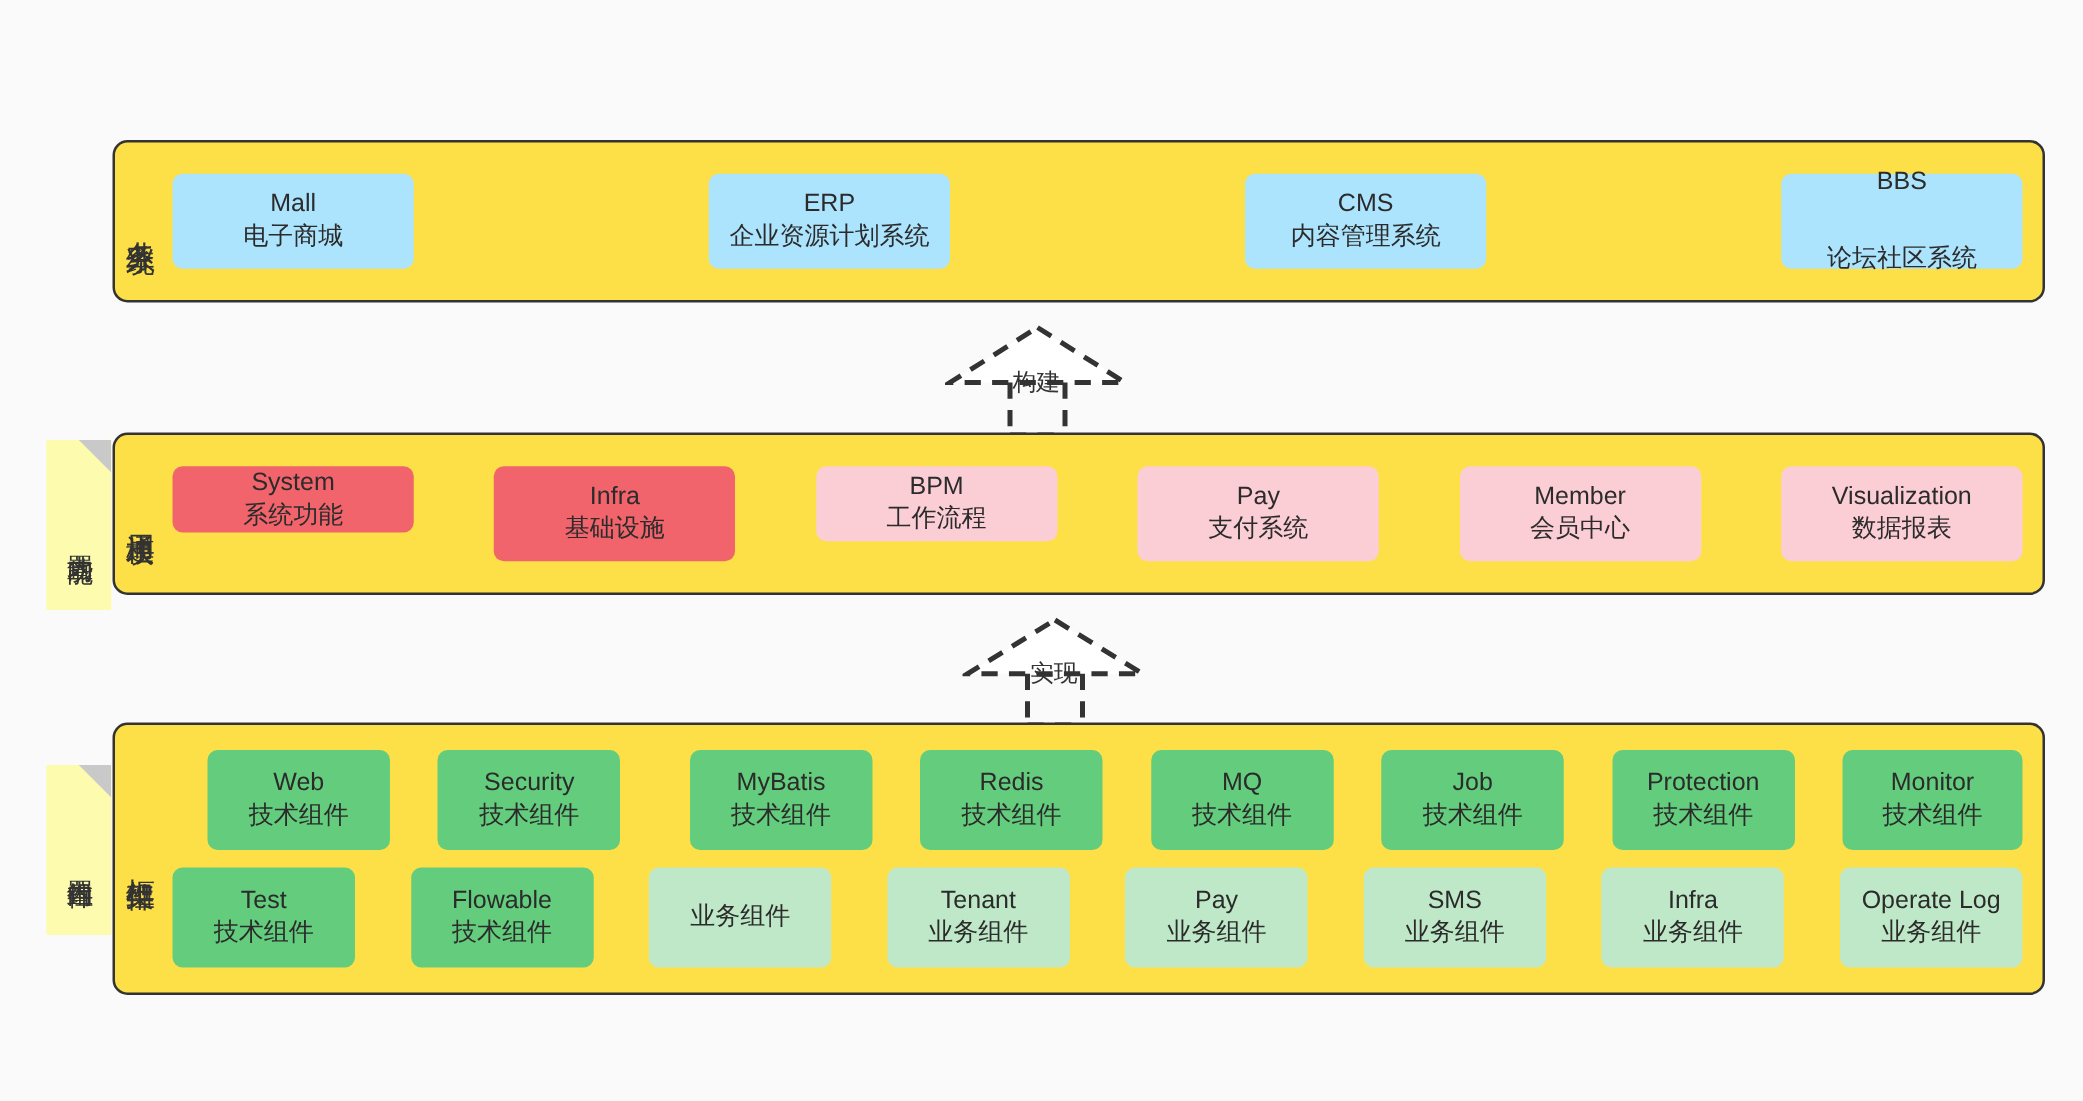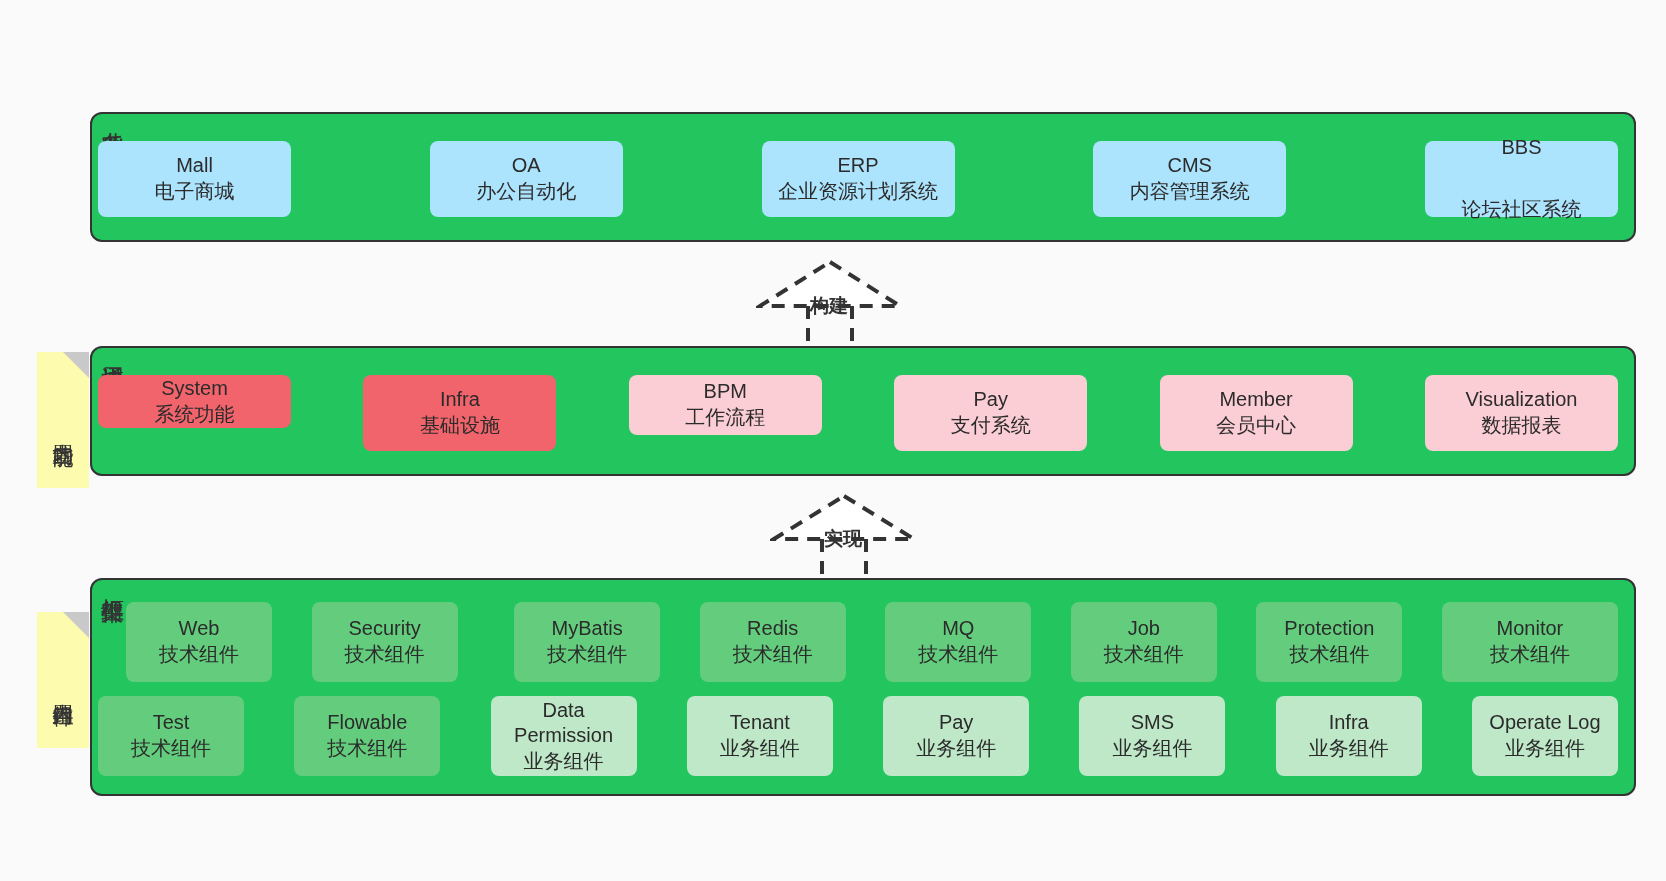--- a/index.html
+++ b/index.html
@@ -21,25 +21,25 @@
     position: absolute;
     left: 0; top: 0;
     width: 1666px;
     height: 881px;
   }
 
   
   .layer {
     position: absolute;
     box-sizing: border-box;
-    background: #22c55e;
+    background: #fde047;
     border: 2px solid #333333;
     border-radius: 12px;
     display: flex;
-    flex-direction: column;
+    flex-direction: row;
     align-items: stretch;
   }
 
   
   .layer-title {
     flex: 0 0 auto;
     width: 40px;
     display: flex;
     align-items: center;
     justify-content: center;
@@ -131,41 +131,36 @@
     position: absolute;
     pointer-events: none;
   }
   .arrow-label {
     position: absolute;
     font-size: 19px;
     color: #333333;
     background: transparent;
     white-space: nowrap;
     user-select: none;
-    font-weight: bold;
   }
 </style>
 </head>
 <body>
 
 <div id="canvas">
 
   <div class="layer" id="layer-business-systems" style="left:90px; top:112px; width:1546px; height:130px;">
     <div class="layer-title">业务系统</div>
     <div class="layer-body">
       <div class="row">
         <div class="card c-blue" style="width:193px;height:76px;">
           <span class="en">Mall</span>
           <span class="cn">电子商城</span>
         </div>
         <div class="card c-blue" style="width:193px;height:76px;">
-          <span class="en">OA</span>
-          <span class="cn">办公自动化</span>
-        </div>
-        <div class="card c-blue" style="width:193px;height:76px;">
           <span class="en">ERP</span>
           <span class="cn">企业资源计划系统</span>
         </div>
         <div class="card c-blue" style="width:193px;height:76px;">
           <span class="en">CMS</span>
           <span class="cn">内容管理系统</span>
         </div>
         <div class="card c-blue" style="width:193px;height:76px;gap:36px;">
           <span class="en">BBS</span>
           <span class="cn">论坛社区系统</span>
@@ -254,37 +249,36 @@
           <span class="cn">技术组件</span>
         </div>
         <div class="card c-green" style="width:146px;height:80px;">
           <span class="en">Job</span>
           <span class="cn">技术组件</span>
         </div>
         <div class="card c-green" style="width:146px;height:80px;">
           <span class="en">Protection</span>
           <span class="cn">技术组件</span>
         </div>
-        <div class="card c-green" style="width:176px;height:80px;">
+        <div class="card c-green" style="width:144px;height:80px;">
           <span class="en">Monitor</span>
           <span class="cn">技术组件</span>
         </div>
       </div>
 
       <div class="row">
         <div class="card c-green" style="width:146px;height:80px;">
           <span class="en">Test</span>
           <span class="cn">技术组件</span>
         </div>
         <div class="card c-green" style="width:146px;height:80px;">
           <span class="en">Flowable</span>
           <span class="cn">技术组件</span>
         </div>
         <div class="card c-green-light" style="width:146px;height:80px;">
-          <span class="en">Data Permission</span>
           <span class="cn">业务组件</span>
         </div>
         <div class="card c-green-light" style="width:146px;height:80px;">
           <span class="en">Tenant</span>
           <span class="cn">业务组件</span>
         </div>
         <div class="card c-green-light" style="width:146px;height:80px;">
           <span class="en">Pay</span>
           <span class="cn">业务组件</span>
         </div>

